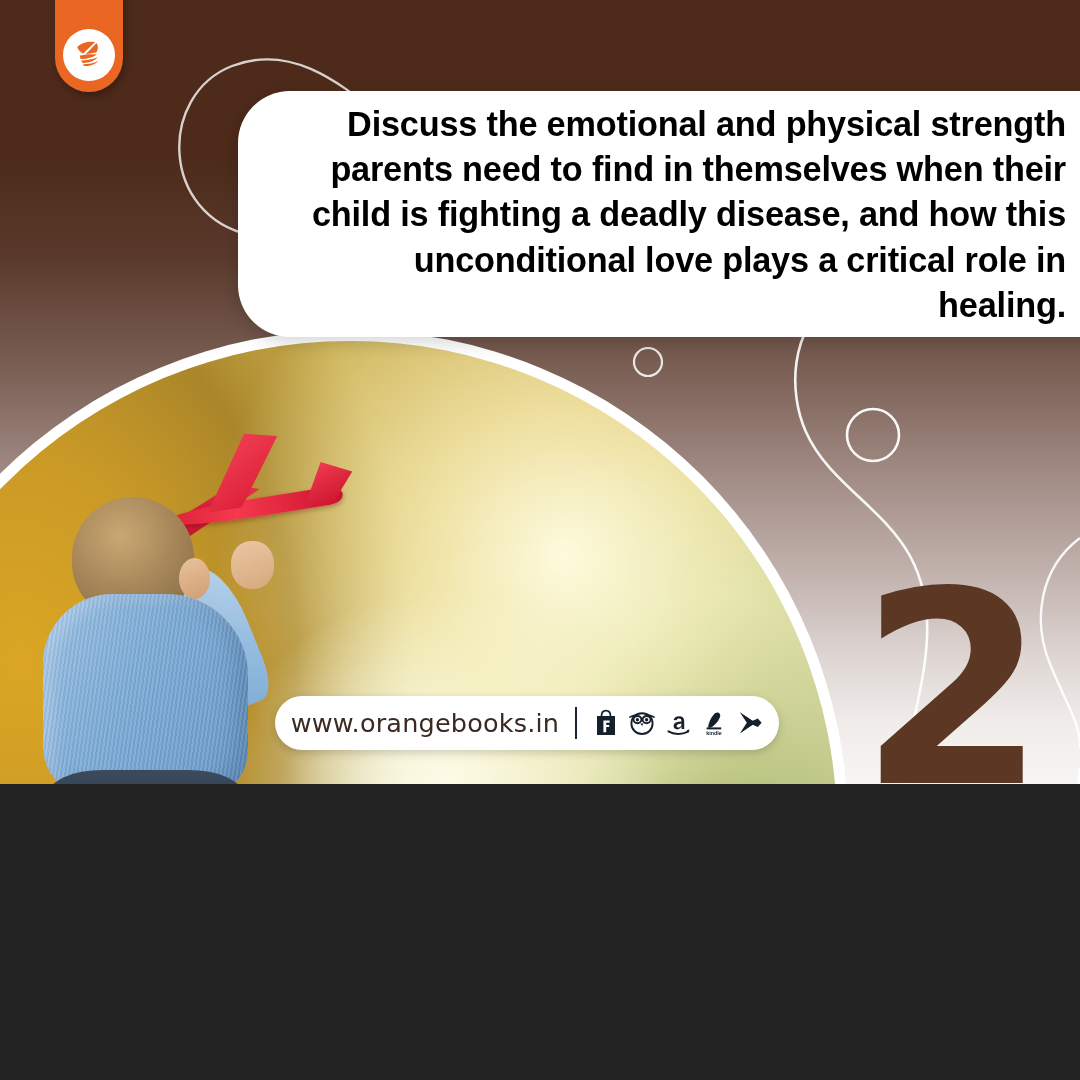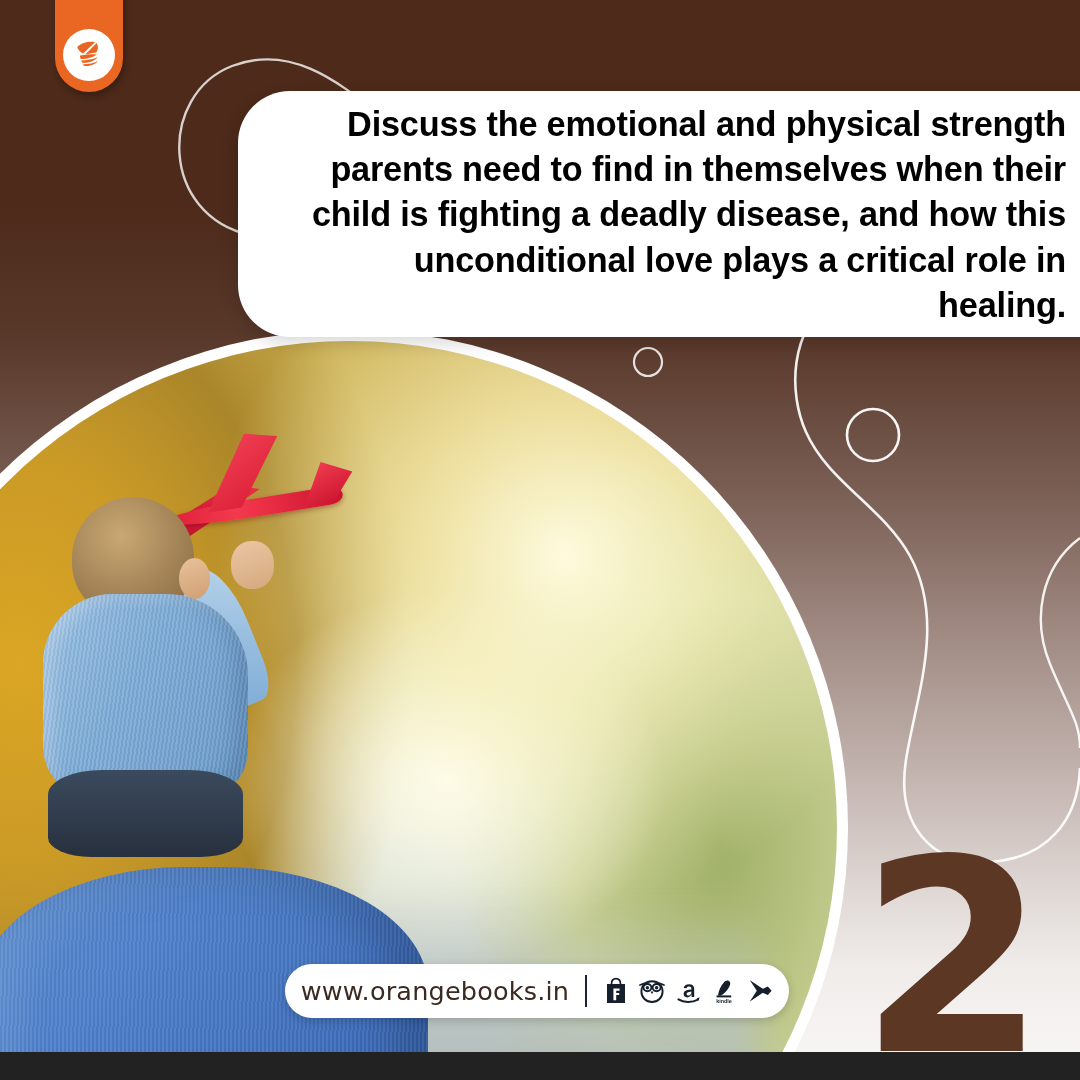--- a/index.html
+++ b/index.html
@@ -1,18 +1,18 @@
 <!DOCTYPE html>
 <html><head>
 <meta charset="utf-8">
 <style>
   html,body{margin:0;padding:0;background:#222;}
   *{box-sizing:border-box;}
   .canvas{
-    position:relative;width:1080px;height:1052px;overflow:hidden;
+    position:relative;width:1080px;height:784px;overflow:hidden;
     font-family:"Liberation Sans",sans-serif;
     background:linear-gradient(180deg,
        #4d2a1a 0%, #4d2a1a 20%, #5a3a2c 33%, #7d6258 48%,
        #a59089 62%, #c4b5b0 74%, #ded6d3 84%, #f0ecea 92%, #f7f5f4 100%);
   }
 
   
   .deco{position:absolute;inset:0;pointer-events:none;}
 
   
@@ -155,21 +155,21 @@
   
   .numeral{
     position:absolute;right:34px;bottom:-40px;
     font-size:268px;font-weight:700;color:#5b3724;line-height:1;
     font-family:"DejaVu Sans","Liberation Sans",sans-serif;
     user-select:none;
   }
 
   
   .url-pill{
-    position:absolute;left:285px;bottom:34px;width:504px;height:54px;
+    position:absolute;left:275px;bottom:34px;width:504px;height:54px;
     background:#ffffff;border-radius:27px;
     display:flex;align-items:center;justify-content:center;gap:16px;
     box-shadow:0 3px 10px rgba(0,0,0,.18);
   }
   .url-text{
     font-size:25.5px;color:#3b2a22;letter-spacing:.2px;
     font-family:"DejaVu Sans","Liberation Sans",sans-serif;font-weight:400;
   }
   .url-divider{width:2px;height:32px;background:#1b2430;}
   .store-icons{display:flex;align-items:center;gap:9px;}

